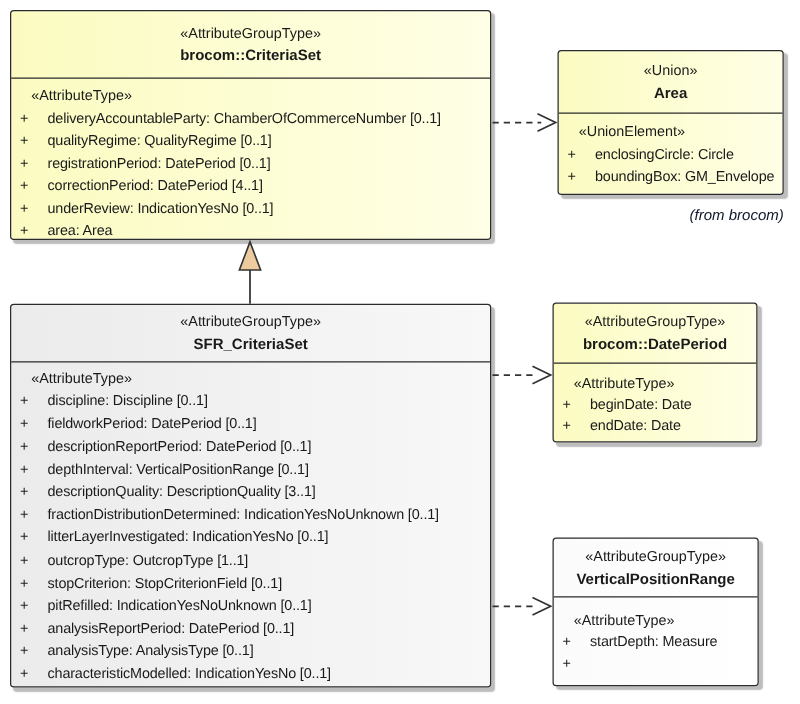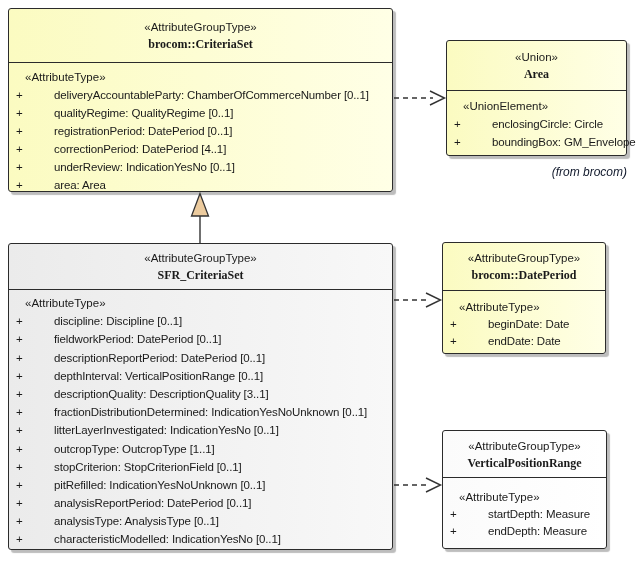--- a/index.html
+++ b/index.html
@@ -28,26 +28,26 @@
   }
   .fill-yellow{background:linear-gradient(to right,var(--yellow-a),var(--yellow-b));}
   .fill-gray{background:linear-gradient(to right,var(--gray-a),var(--gray-b));}
   .fill-white{background:linear-gradient(to right,var(--white-a),var(--white-b));}
   .uml-head{
     border-bottom:1.5px solid var(--border);
     display:flex;flex-direction:column;justify-content:center;align-items:center;
     text-align:center;box-sizing:border-box;
   }
   .stereo{font-size:11.5px;line-height:16px;}
-  .cname{font-size:12px;font-weight:bold;line-height:16px;margin-top:1px;font-family:Liberation Serif, serif;}
+  .cname{font-size:12px;font-weight:bold;line-height:16px;margin-top:1px;}
   .uml-body{box-sizing:border-box;}
   .sect-stereo{padding-left:16px;}
   .attr-row{display:flex;align-items:baseline;}
   .vis{flex:0 0 22px;padding-left:7px;}
-  .txt{white-space:nowrap;letter-spacing:-0.12px;margin-left:16px;}
+  .txt{white-space:nowrap;letter-spacing:-0.12px;}
   
   #box-criteriaset{left:8px;top:8px;width:385px;height:184px;}
   #box-criteriaset .uml-head{height:54px;}
   #box-criteriaset .uml-body{padding-top:5px;}
   #box-criteriaset .sect-stereo,#box-criteriaset .attr-row{line-height:18px;height:18px;}
   #box-area{left:446px;top:40px;width:181px;height:116px;}
   #box-area .uml-head{height:50px;}
   #box-area .uml-body{padding-top:6px;}
   #box-area .sect-stereo,#box-area .attr-row{line-height:18px;height:18px;}
   #box-sfr{left:8px;top:243px;width:385px;height:307px;}
@@ -241,21 +241,20 @@
     <div class="uml-body">
       <div class="sect-stereo">«AttributeType»</div>
 
         <div class="attr-row">
           <span class="vis">+</span>
           <span class="txt">startDepth: Measure</span>
         </div>
 
         <div class="attr-row">
           <span class="vis">+</span>
-          <span class="txt">endDepth: Measure</span>
         </div>
       </div>
   </div>
 
   <svg id="connector-layer" width="640" height="563" viewBox="0 0 640 563">
     <g>
       <line class="conn-line" x1="200" y1="243" x2="200" y2="216"></line>
       <polygon class="gen-triangle" points="200,193.5 191.5,216 208.5,216"></polygon>
     </g>
     <g>

